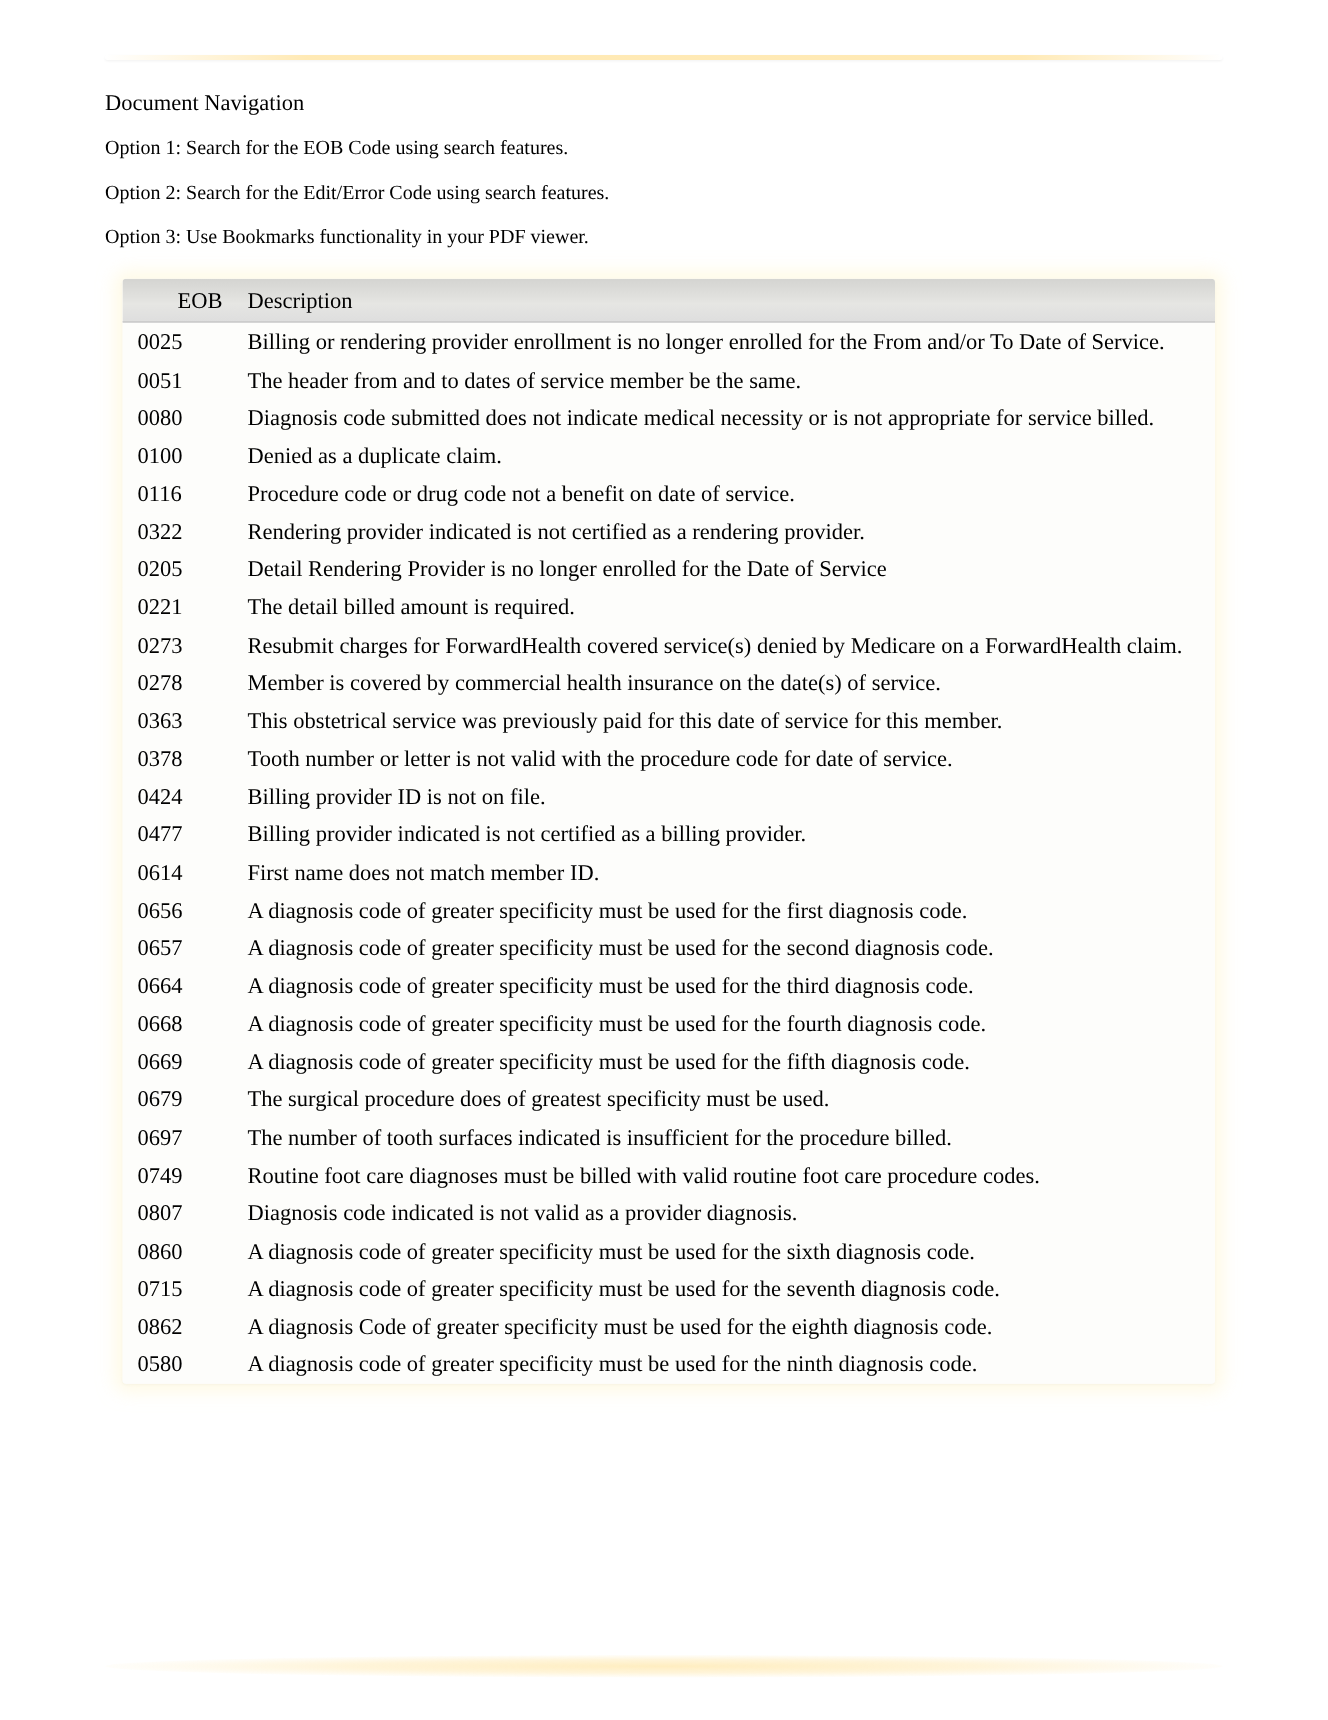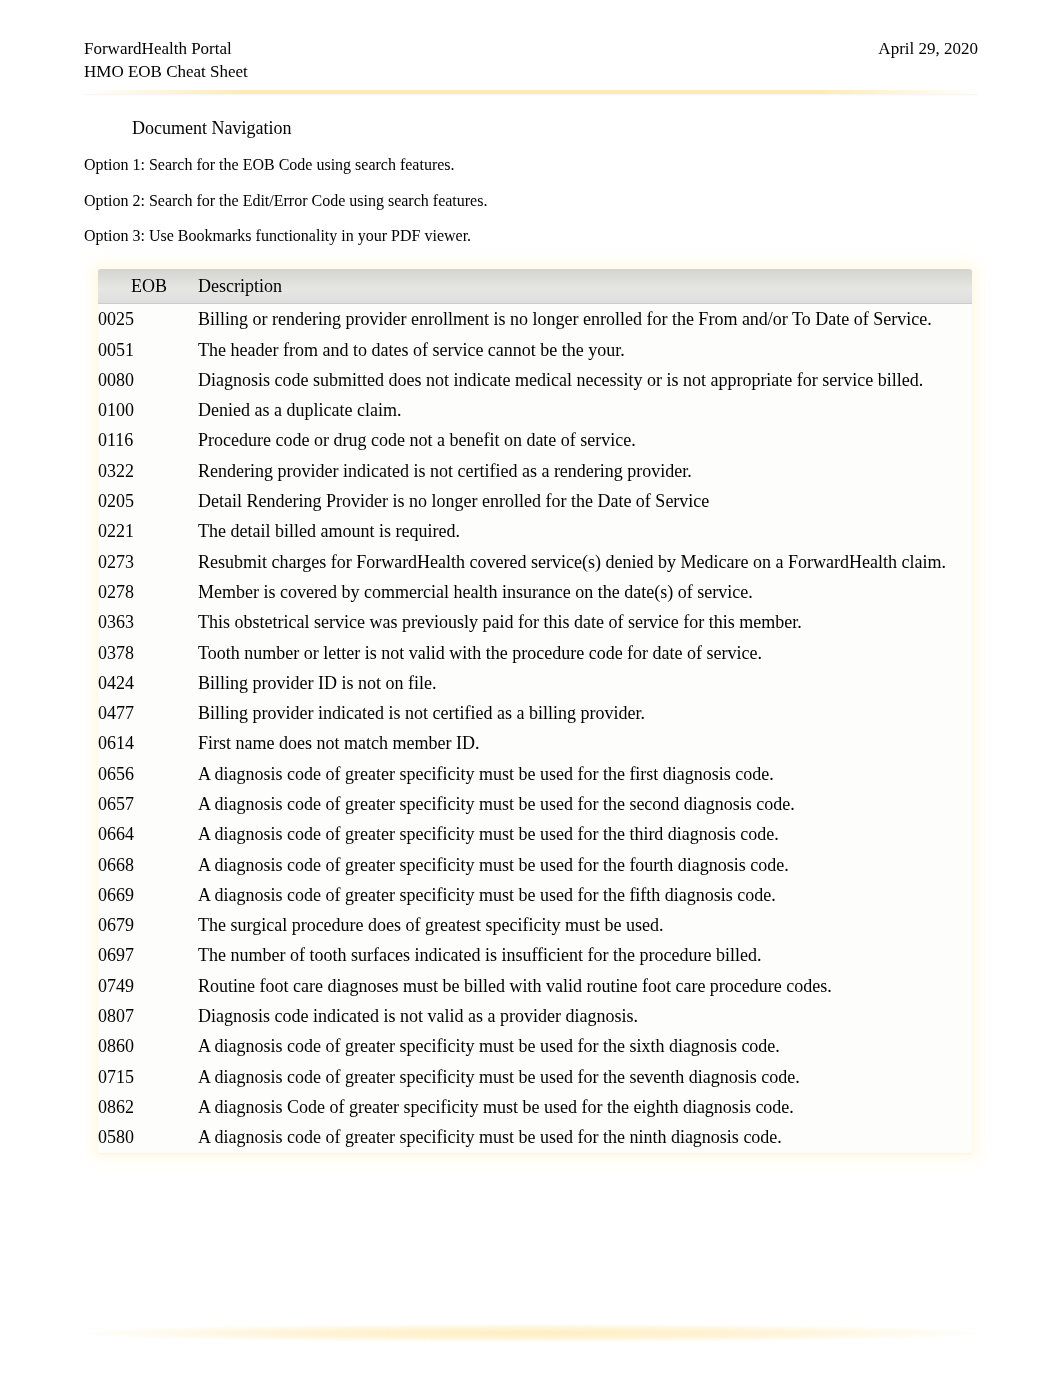--- a/index.html
+++ b/index.html
@@ -30,21 +30,20 @@
       rgba(255,228,150,0.0) 0%,
       rgba(255,216,120,0.55) 18%,
       rgba(255,216,120,0.55) 82%,
       rgba(255,228,150,0.0) 100%);
     border-radius: 3px;
     box-shadow: 0 1px 2px rgba(0,0,0,0.05);
   }
   .section-title {
     font-size: 18px;
     margin-bottom: 14px;
-    margin-left: 48px;
   }
   .option-line {
     font-size: 16px;
     margin-bottom: 14px;
   }
   .table-wrap {
     margin: 22px 0 0 14px;
     width: 874px;
     background: #fdfdfc;
     border-radius: 3px;
@@ -60,58 +59,52 @@
   .thead-row th {
     text-align: left;
     font-weight: normal;
     font-size: 18px;
     background: linear-gradient(to bottom, #d4d4d1 0%, #e6e6e3 60%, #dedede 100%);
     padding: 5px 10px 5px 10px;
     border-bottom: 1px solid #ccc;
   }
   .thead-row th:first-child {
     width: 90px;
-    padding-left: 33px;
+    padding-left: 16px;
+    text-align: right;
   }
   .tr td {
     vertical-align: top;
     padding: 3px 10px 3px 10px;
     font-size: 18px;
     background: #fdfdfb;
   }
   .tr td:first-child {
     width: 90px;
-    padding-left: 0;
+    padding-left: 12px;
   }
   .footer-glow {
     position: fixed;
     left: 84px;
     bottom: 34px;
     width: 894px;
     height: 18px;
     background: radial-gradient(ellipse at center,
       rgba(255,220,130,0.5) 0%,
       rgba(255,220,130,0.3) 40%,
       rgba(255,220,130,0.0) 75%);
     border-radius: 50%;
     pointer-events: none;
   }
 </style>
 </head>
 <body>
 
 <div class="page">
 
-  <div class="header-row">
-    <div class="header-left">
-      <div>ForwardHealth Portal</div>
-      <div>HMO EOB Cheat Sheet</div>
-    </div>
-    <div class="header-right">April 29, 2020</div>
-  </div>
 
   <div class="hr-line"></div>
 
   <div class="section-title">Document Navigation</div>
   <div class="option-line">Option 1: Search for the EOB Code using search features.</div>
   <div class="option-line">Option 2: Search for the Edit/Error Code using search features.</div>
   <div class="option-line">Option 3: Use Bookmarks functionality in your PDF viewer.</div>
 
   <div class="table-wrap">
     <table class="table">
@@ -121,21 +114,21 @@
           <th>Description</th>
         </tr>
       </thead>
       <tbody id="tbody">
           <tr class="tr">
             <td>0025</td>
             <td>Billing or rendering provider enrollment is no longer enrolled for the From and/or To Date of Service.</td>
           </tr>
           <tr class="tr">
             <td>0051</td>
-            <td>The header from and to dates of service cannot be the your.</td>
+            <td>The header from and to dates of service member be the same.</td>
           </tr>
           <tr class="tr">
             <td>0080</td>
             <td>Diagnosis code submitted does not indicate medical necessity or is not appropriate for service billed.</td>
           </tr>
           <tr class="tr">
             <td>0100</td>
             <td>Denied as a duplicate claim.</td>
           </tr>
           <tr class="tr">

